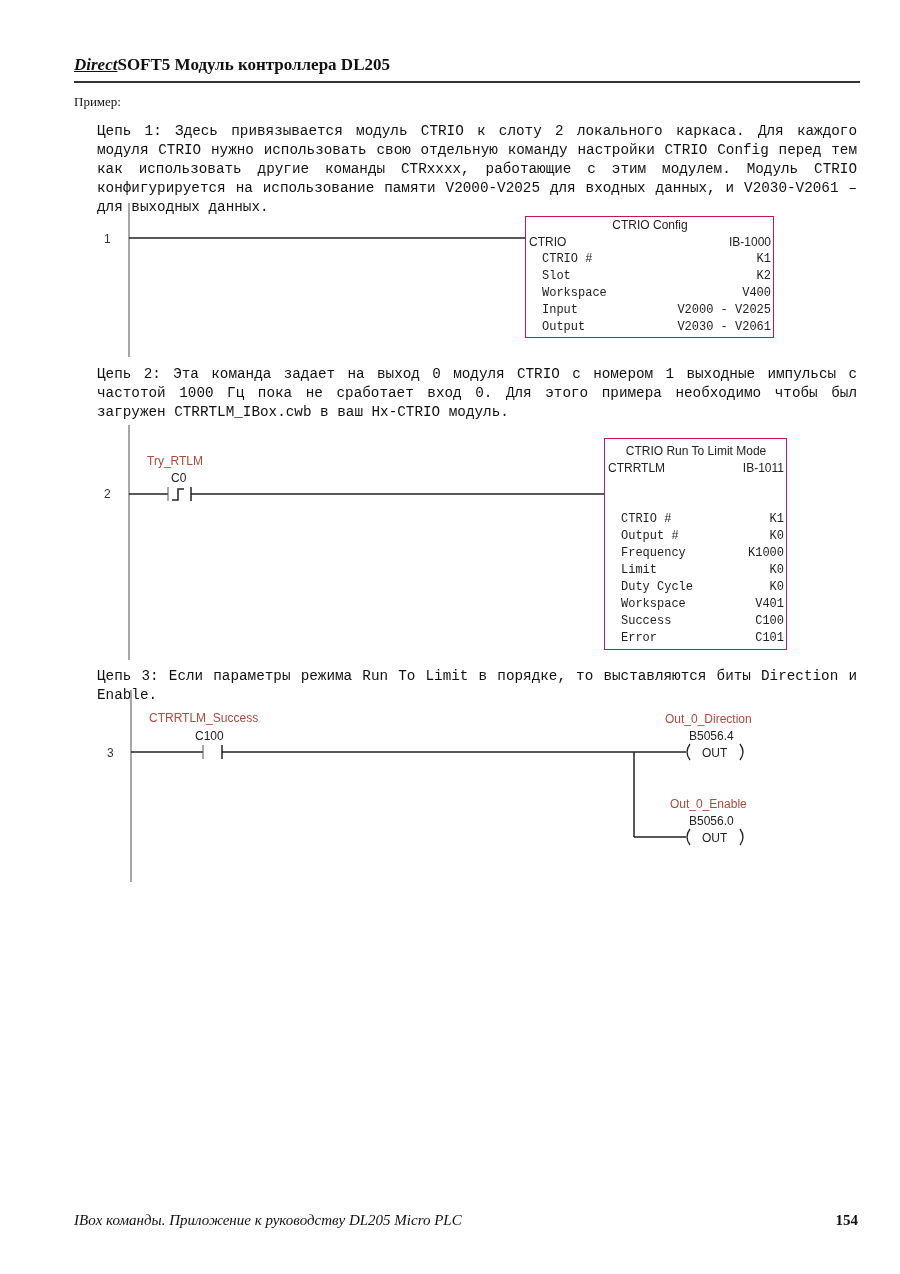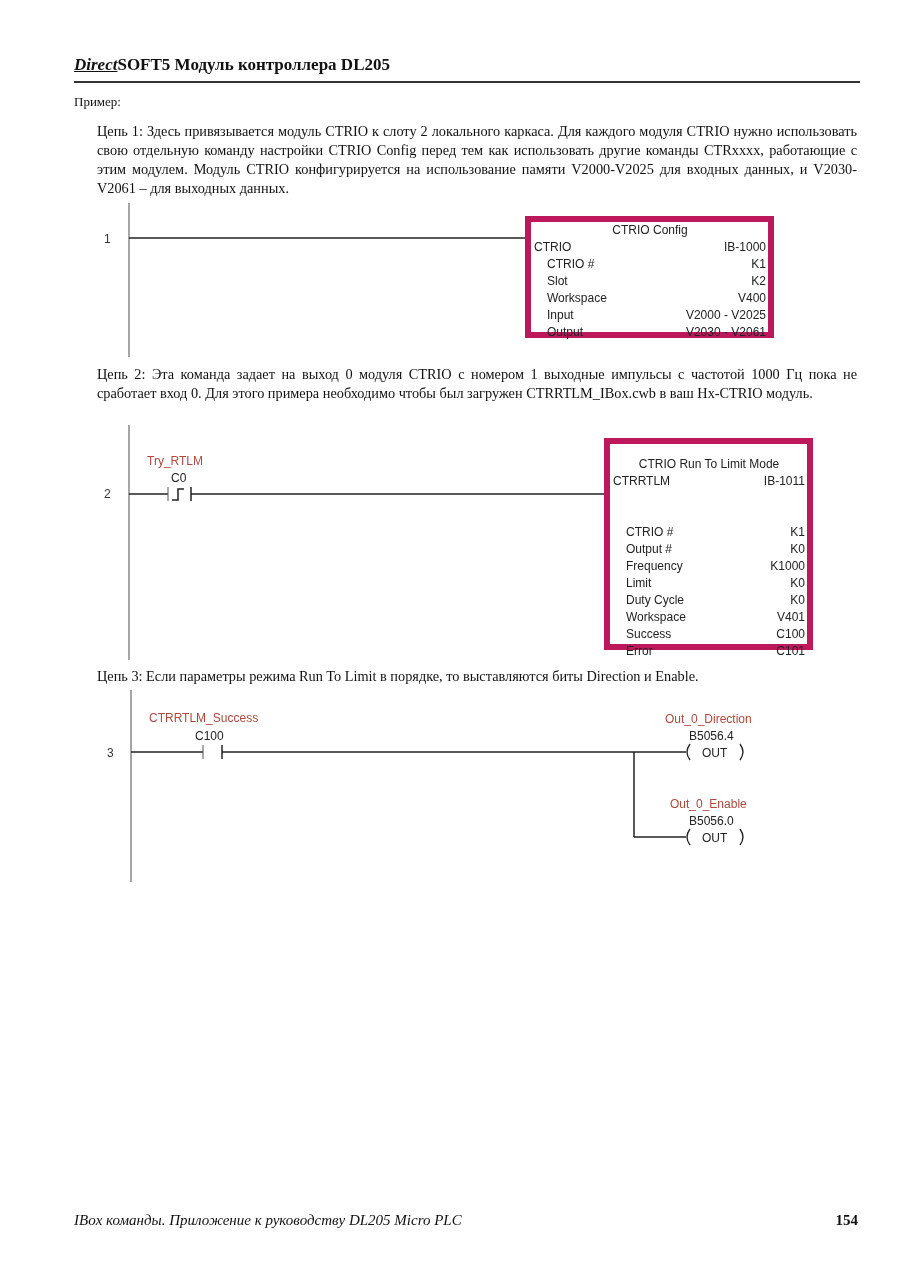--- a/index.html
+++ b/index.html
@@ -5,38 +5,38 @@
   html, body { margin: 0; padding: 0; background: #ffffff; }
   body { width: 900px; height: 1274px; position: relative; overflow: hidden; color: #111; }
   .serif { font-family: "Liberation Serif", "DejaVu Serif", serif; }
 
   .header { position: absolute; left: 74px; top: 55px; font-size: 17px; font-weight: bold; }
   .header i { font-style: italic; text-decoration: underline; }
   .header-rule { position: absolute; left: 74px; top: 81px; width: 786px; height: 2px; background: #333; }
 
   .example-title { position: absolute; left: 74px; top: 94px; font-size: 13px; }
 
-  .para { position: absolute; left: 97px; width: 760px; font-size: 14.3px; line-height: 19px; text-align: justify; }
+  .para { position: absolute; left: 97px; width: 760px; font-size: 14.3px; line-height: 19px; text-align: justify; font-family: Liberation Mono, monospace; }
   .para.last-left { text-align-last: left; }
   #p1 { top: 122px; }
   #p2 { top: 365px; }
   #p3 { top: 667px; }
 
   .ladder { position: absolute; left: 0; top: 0; width: 900px; height: 1274px; pointer-events: none; }
   .ladder text { font-family: "Liberation Sans", "DejaVu Sans", sans-serif; }
   .lbl { font-size: 12px; fill: #222; }
   .nick { font-size: 12px; fill: #b0483c; }
   .rungnum { font-size: 12px; fill: #333; }
 
-  .ibox { position: absolute; border: 6px solid #be185d; background: #fff; font-family: "Liberation Sans", "DejaVu Sans", sans-serif; font-size: 12px; color: #222; line-height: 17px; }
+  .ibox { position: absolute; border: 1px solid #be185d; background: #fff; font-family: "Liberation Sans", "DejaVu Sans", sans-serif; font-size: 12px; color: #222; line-height: 17px; }
   .ibox .title { text-align: center; }
   .ibox .row { display: flex; justify-content: space-between; }
-  .ibox .row.indent { padding-left: 13px; }
+  .ibox .row.indent { padding-left: 13px; font-family: Liberation Mono, monospace; }
   #box1 { left: 525px; top: 216px; width: 249px; height: 122px; padding: 0 2px 0 3px; box-sizing: border-box; }
-  #box2 { left: 604px; top: 438px; width: 209px; height: 212px; padding: 12px 2px 0 3px; box-sizing: border-box; }
+  #box2 { left: 604px; top: 438px; width: 183px; height: 212px; padding: 4px 2px 0 3px; box-sizing: border-box; }
   #box2 .spacer { height: 34px; }
 
   .footer-left { position: absolute; left: 74px; top: 1212px; font-size: 15px; font-style: italic; }
   .footer-right { position: absolute; right: 42px; top: 1212px; font-size: 15px; font-weight: bold; }
 </style>
 </head>
 <body>
 
 <div class="header serif">
   <i>Direct</i><span>SOFT5</span><span> Модуль контроллера DL205</span>

